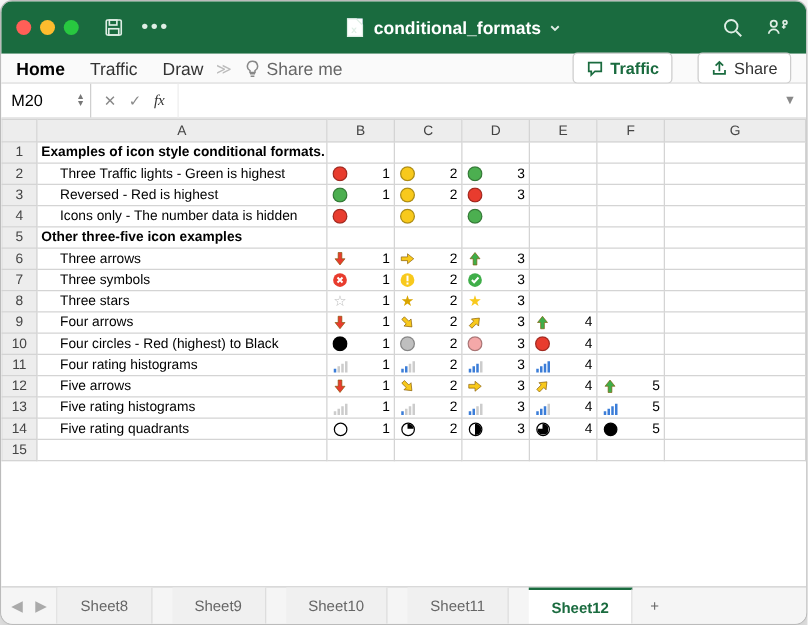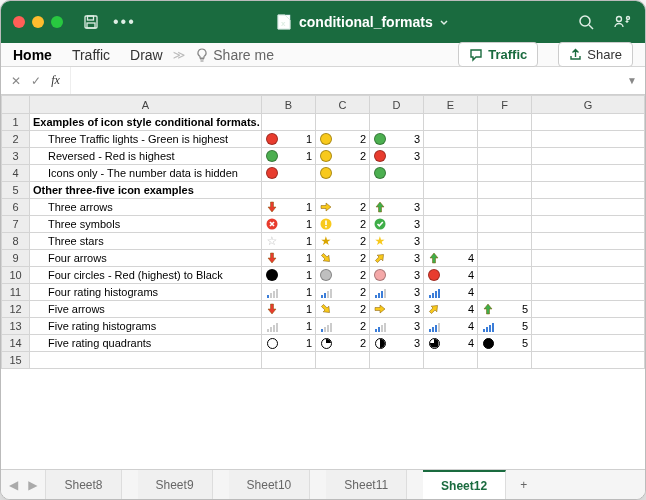--- a/index.html
+++ b/index.html
@@ -135,20 +135,24 @@
     </div>
     <div class="rbtn">
       <svg width="13" height="13" viewBox="0 0 13 13" fill="none" stroke="#1a6b3f" stroke-width="1.4">
           <path d="M6.5 9V2M3.5 4.5L6.5 1.5l3 3M2 8v3h9V8"></path>
         </svg>
       <span style="color:#333;">Share</span>
     </div>
   </div>
 
   <div class="namebox-row">
+    <div class="namebox">
+      <span>M20</span>
+      <span class="nbstep">▲<br>▼</span>
+    </div>
     <div class="fxbtns">
       <span>✕</span>
       <span>✓</span>
     </div>
     <span class="fxlabel">fx</span>
     <div class="fxinput"></div>
     <div class="fxexpand">▼</div>
   </div>
 
   <div class="gridwrap">

